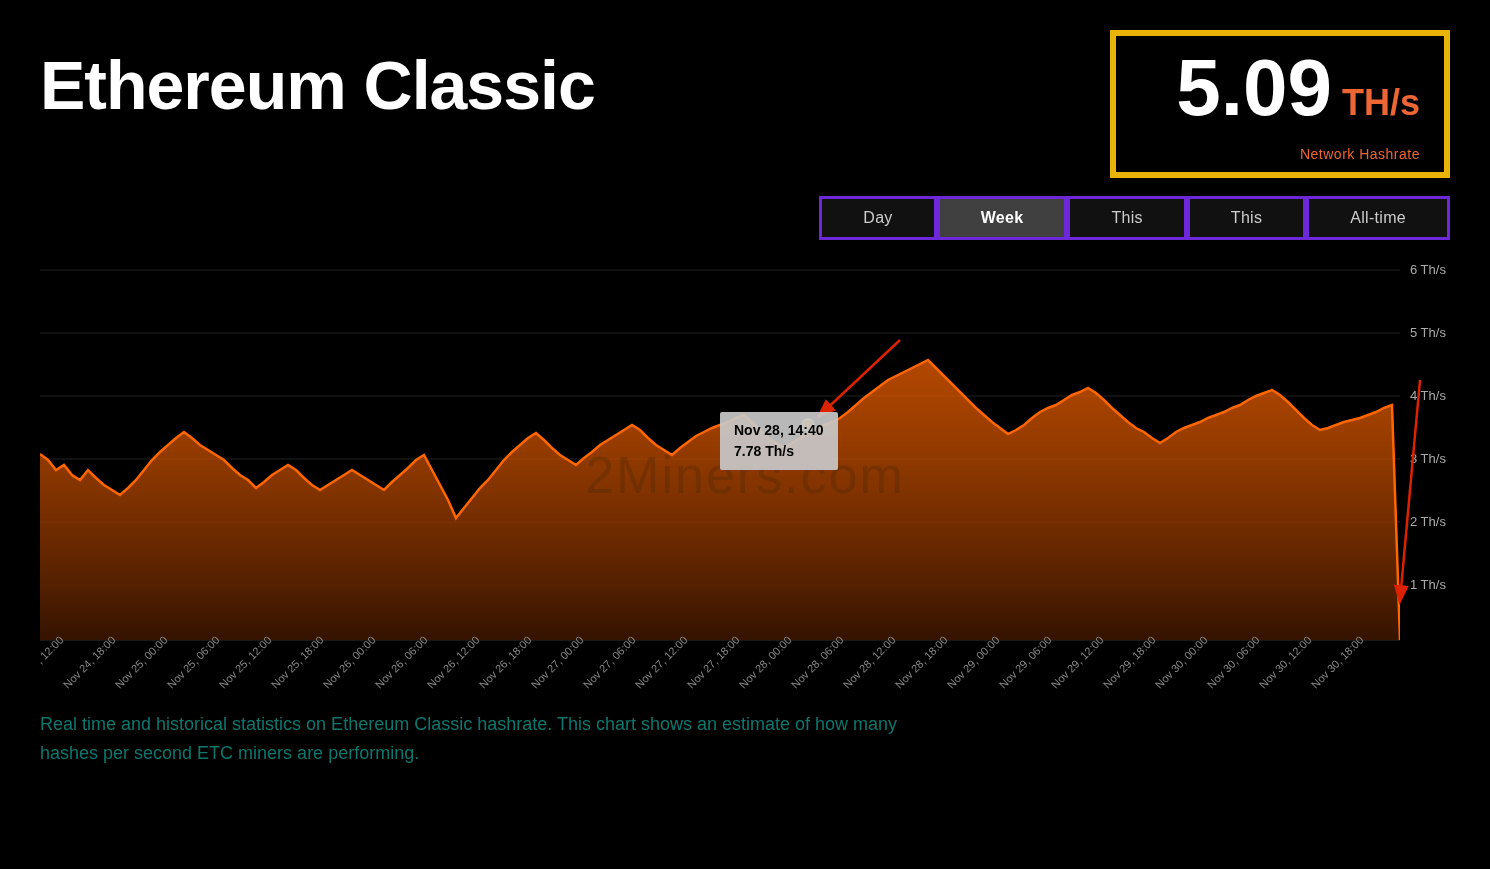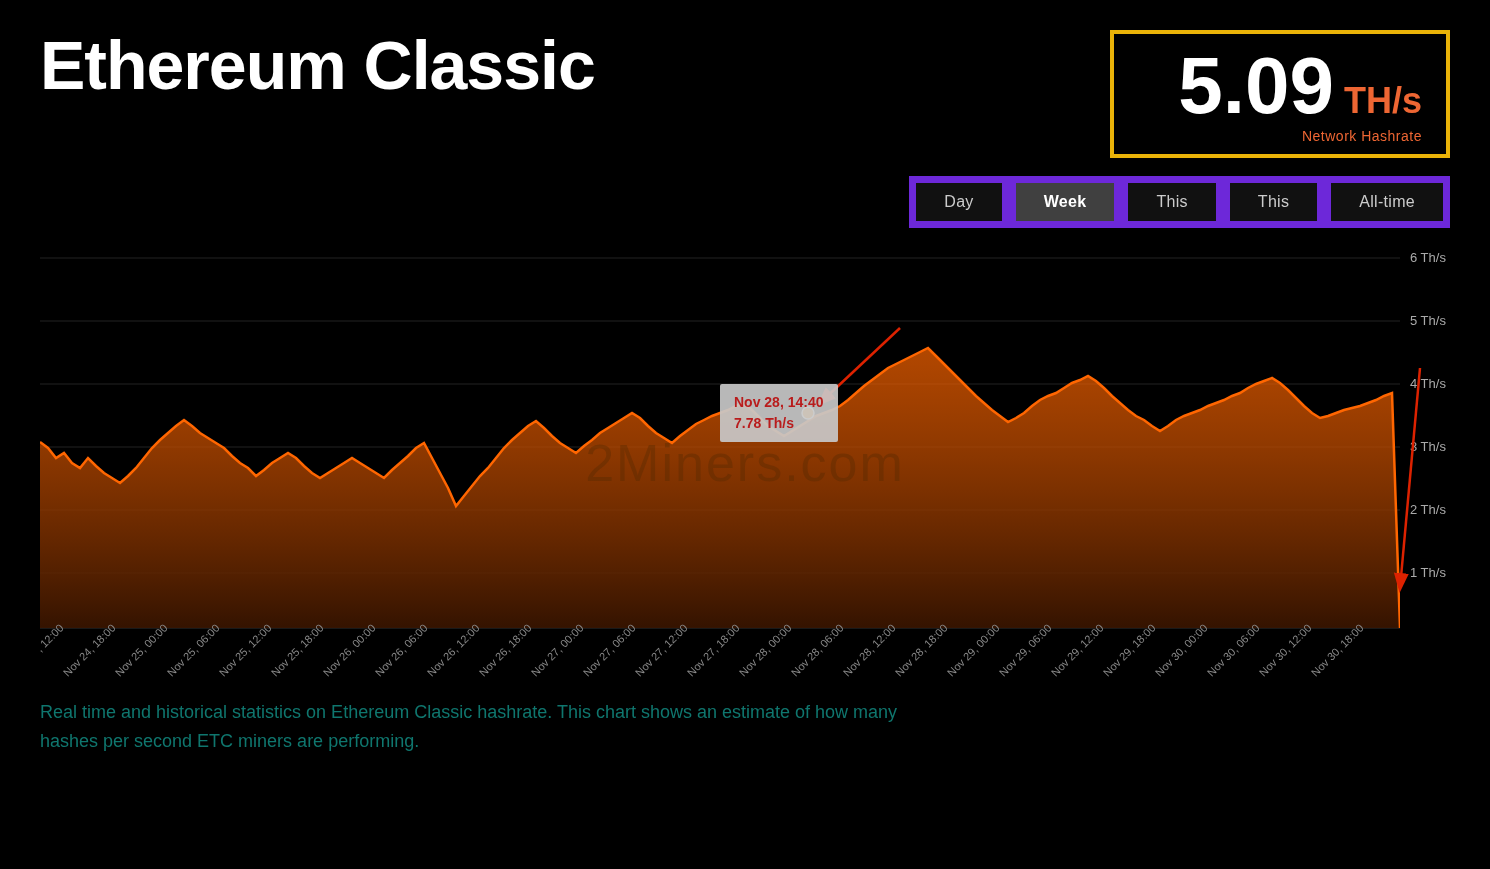--- a/index.html
+++ b/index.html
@@ -30,24 +30,25 @@
     .title-block {
       flex: 1;
     }
 
     .main-title {
       font-size: 68px;
       font-weight: 900;
       color: #fff;
       line-height: 1.05;
       letter-spacing: -1px;
+      margin-top: 20px;
     }
 
     .hashrate-box {
-      border: 4px solid #eab308;
+      border: 6px solid #eab308;
       background: #000;
       padding: 12px 24px 10px 24px;
       display: flex;
       flex-direction: column;
       align-items: flex-end;
       min-width: 340px;
     }
 
     .hashrate-value-row {
       display: flex;
@@ -66,36 +67,36 @@
       font-size: 36px;
       font-weight: 700;
       color: #e63;
       line-height: 1;
     }
 
     .hashrate-label {
       font-size: 14px;
       color: #e63;
       text-align: right;
-      margin-top: 2px;
+      margin-top: 18px;
       letter-spacing: 0.5px;
     }
 
     .time-controls {
       display: flex;
       gap: 0;
       justify-content: flex-end;
       margin-bottom: 12px;
     }
 
     .time-btn {
       background: #111;
       color: #ccc;
-      border: 7px solid #6d28d9;
-      padding: 10px 28px;
+      border: 3px solid #6d28d9;
+      padding: 10px 41px;
       font-size: 16px;
       font-weight: 500;
       cursor: pointer;
       letter-spacing: 0.3px;
     }
 
     .time-btn.active {
       background: #404040;
       color: #fff;
       font-weight: 700;
@@ -115,27 +116,27 @@
     }
 
     .chart-svg {
       width: 100%;
       height: 100%;
     }
 
     .tooltip-box {
       position: absolute;
       background: rgba(200,200,200,0.92);
-      color: #b91c1c;
+      color: #000000;
       padding: 8px 14px;
       font-size: 14px;
       font-weight: 600;
       border-radius: 2px;
       pointer-events: none;
-      top: 136px;
+      top: 152px;
       left: 680px;
       line-height: 1.5;
       white-space: nowrap;
     }
 
     .watermark {
       position: absolute;
       top: 50%;
       left: 50%;
       transform: translate(-50%, -50%);

